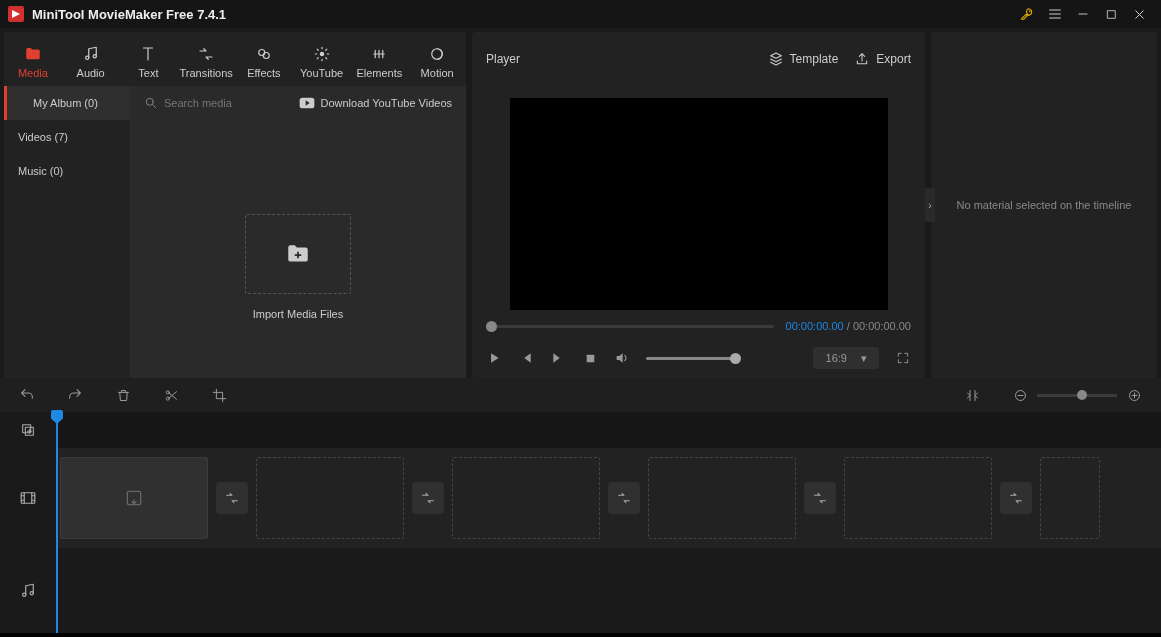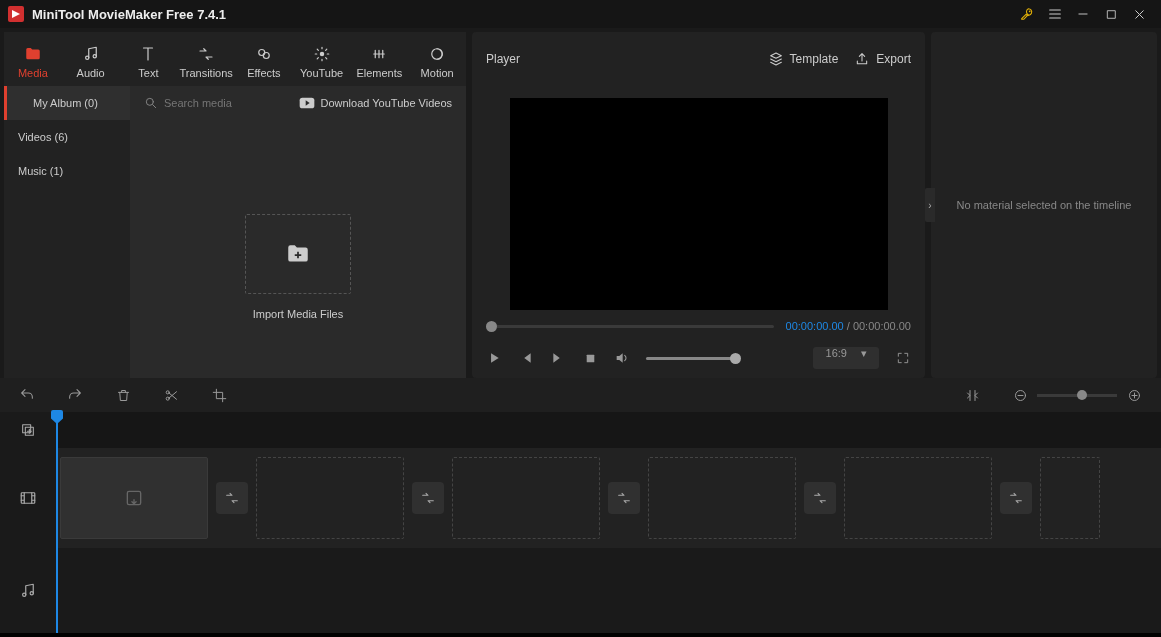--- a/index.html
+++ b/index.html
@@ -52,21 +52,21 @@
   .scrub .track { flex:1; height:3px; background:#3a3a3a; border-radius:2px; position:relative; }
   .scrub .track .thumb { position:absolute; left:0; top:-4px; width:11px; height:11px; background:#888; border-radius:50%; }
   .scrub .time { font-size:11px; color:#888; }
   .scrub .time .cur { color:#1e88e5; }
   .controls { height:40px; display:flex; align-items:center; padding:0 14px; gap:16px; color:#999; }
   .controls .cicon { width:16px; height:16px; cursor:pointer; display:flex; align-items:center; justify-content:center; }
   .controls .vol { width:90px; height:3px; background:#3a3a3a; border-radius:2px; position:relative; }
   .controls .vol .vfill { position:absolute; left:0; top:0; height:100%; width:100%; background:#888; border-radius:2px; }
   .controls .vol .vthumb { position:absolute; right:-5px; top:-4px; width:11px; height:11px; background:#aaa; border-radius:50%; }
   .controls .csp { flex:1; }
-  .ratio { width:66px; height:22px; background:#2f2f2f; border-radius:3px; display:flex; align-items:flex-start; justify-content:center; gap:14px; font-size:11px; color:#999; cursor:pointer; }
+  .ratio { width:66px; height:22px; background:#2f2f2f; border-radius:3px; display:flex; align-items:center; justify-content:center; gap:14px; font-size:11px; color:#999; cursor:pointer; }
 
   
   .inspector { width:226px; background:#222; border-radius:4px; display:flex; align-items:center; justify-content:center; color:#888; font-size:11px; text-align:center; position:relative; }
   .inspector .collapse { position:absolute; left:-6px; top:50%; transform:translateY(-50%); width:10px; height:34px; background:#2a2a2a; border-radius:2px 0 0 2px; display:flex; align-items:center; justify-content:center; color:#aaa; cursor:pointer; font-size:10px; }
 
   
   .tl-toolbar { height:34px; background:#1f1f1f; display:flex; align-items:center; padding:0 18px; gap:30px; }
   .tl-toolbar .tbtn { width:18px; height:18px; color:#999; cursor:pointer; display:flex; align-items:center; justify-content:center; }
   .tl-toolbar .tsp { flex:1; }
   .tl-toolbar .zoom { display:flex; align-items:center; gap:8px; }
@@ -200,24 +200,24 @@
         <span>Motion</span>
       </div>
     </div>
 
     <div class="media-browser">
       <div class="mb-side">
         <div class="mb-item active">
             <span>My Album (0)</span>
           </div>
         <div class="mb-item">
-            <span>Videos (6)</span>
+            <span>Videos (7)</span>
           </div>
         <div class="mb-item">
-            <span>Music (1)</span>
+            <span>Music (0)</span>
           </div>
       </div>
       <div class="mb-main">
         <div class="mb-top">
           <div class="search">
             <span>
                 <svg width="14" height="14" viewBox="0 0 24 24">
                   <circle cx="10" cy="10" r="6" class="icon-stroke"></circle>
                   <path class="icon-stroke" d="M20 20l-5-5"></path>
                 </svg>

